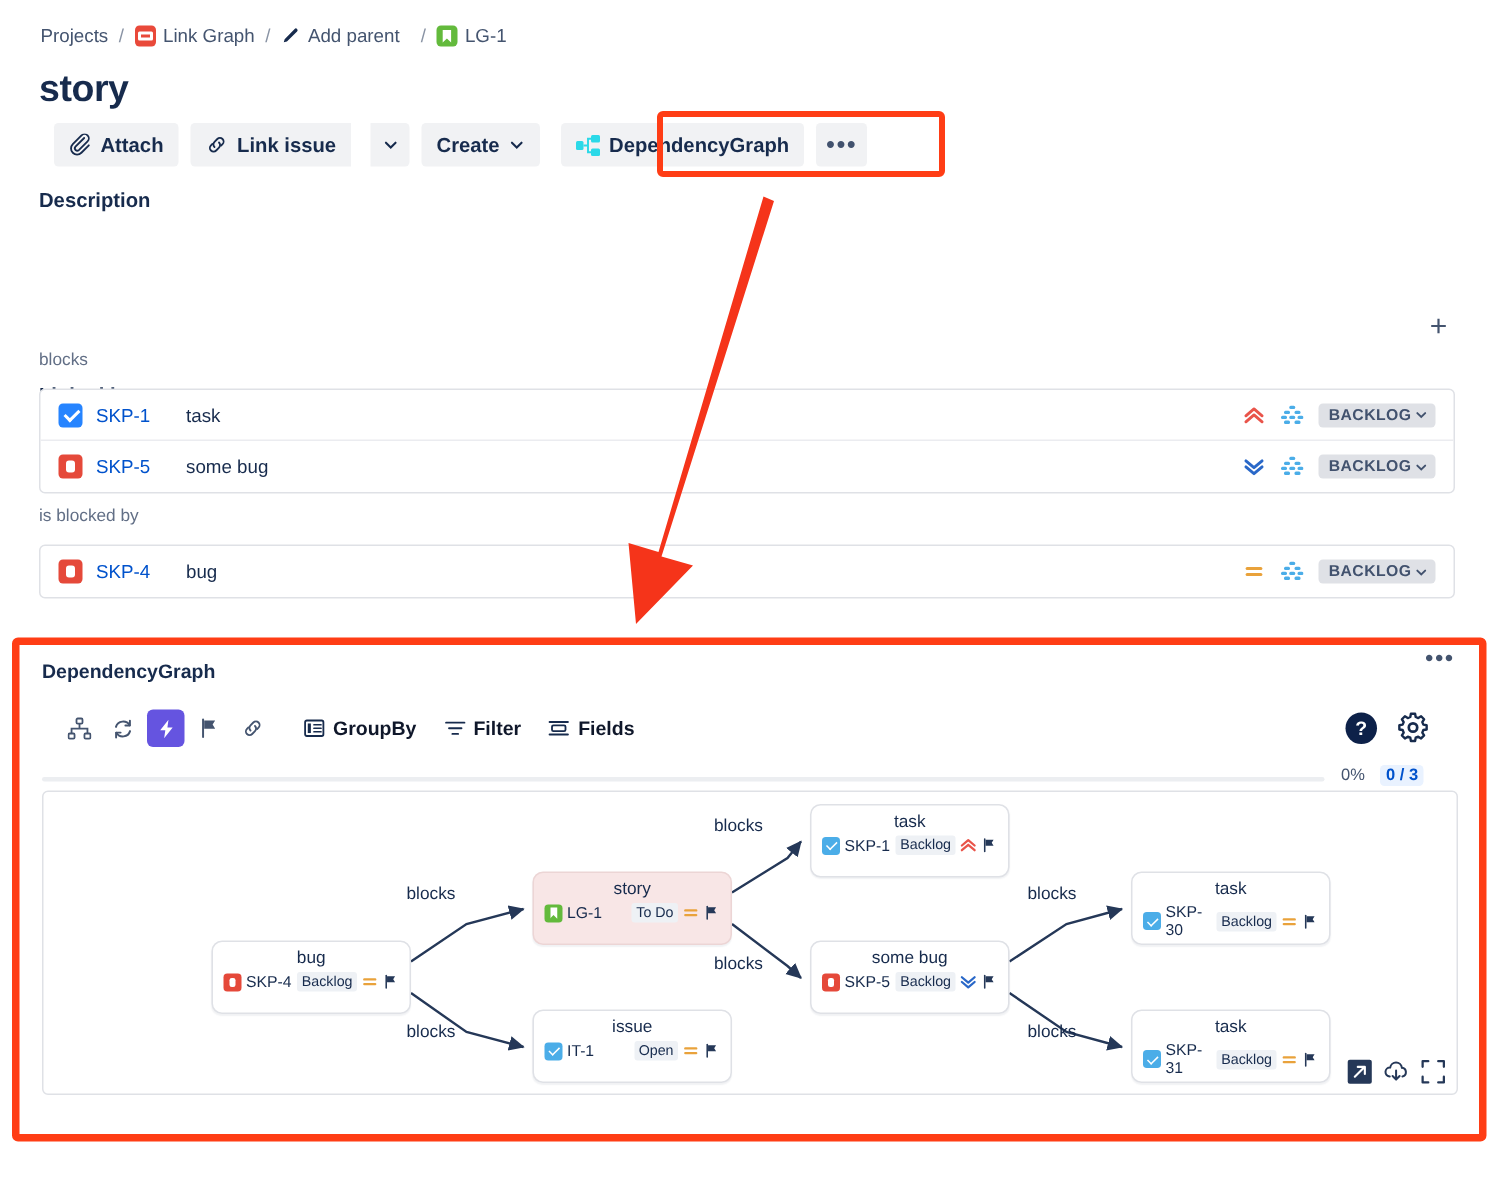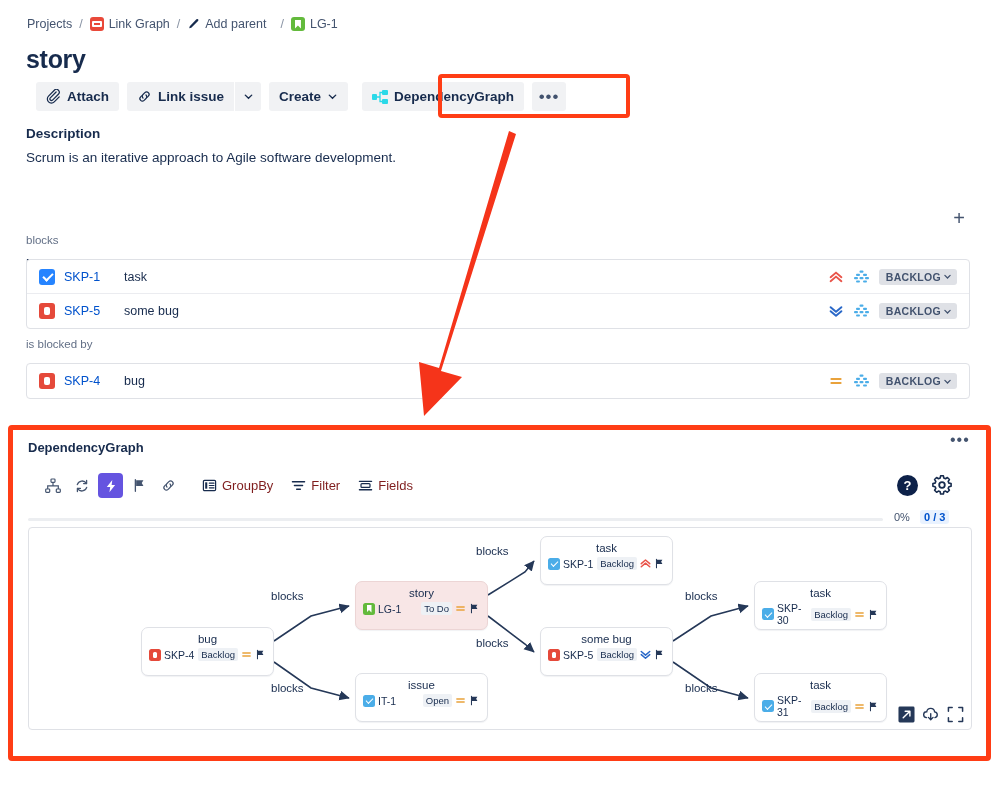--- a/index.html
+++ b/index.html
@@ -28,21 +28,21 @@
      clip-path:polygon(0 0,100% 0,100% 100%,50% 68%,0 100%);}
 
   
   .title{position:absolute;left:26px;top:45px;font-size:25px;font-weight:700;letter-spacing:-.3px;color:#172b4d;}
 
   
   .actions{position:absolute;left:36px;top:82px;display:flex;align-items:center;gap:8px;}
   .btn{display:inline-flex;align-items:center;gap:6px;height:29px;padding:0 10px;border-radius:3px;
        background:#f1f2f4;color:#172b4d;font-size:13.5px;font-weight:600;cursor:pointer;border:none;}
   .btn svg{display:block;}
-  .split{display:inline-flex;align-items:flex-start;gap:1px;}
+  .split{display:inline-flex;align-items:flex-start;gap:13px;}
   .btn-caret{display:inline-flex;align-items:center;justify-content:center;width:26px;height:29px;border-radius:3px;background:#f1f2f4;cursor:pointer;}
   .hlbox{position:absolute;left:438px;top:74px;width:192px;height:44px;border:4px solid #ff3d15;border-radius:4px;box-sizing:border-box;pointer-events:none;}
   .btn-dots{display:inline-flex;align-items:center;justify-content:center;width:34px;height:29px;border-radius:3px;background:#f1f2f4;cursor:pointer;color:#42526e;font-size:17px;letter-spacing:1px;line-height:0;}
   .ic-depgraph{width:16px;height:14px;position:relative;display:inline-block;}
 
   
   .sec-head{position:absolute;font-size:13.5px;font-weight:700;color:#172b4d;}
   .desc-head{left:26px;top:126px;}
   .desc-text{position:absolute;left:26px;top:150px;font-size:13.5px;color:#172b4d;}
 
@@ -71,21 +71,21 @@
   .panel-hl{position:absolute;left:8px;top:425px;width:983px;height:336px;border:5px solid #ff3d15;border-radius:4px;box-sizing:border-box;}
   .panel{position:absolute;left:13px;top:430px;width:973px;height:326px;background:#fff;box-sizing:border-box;}
   .panel-title{position:absolute;left:28px;top:440px;font-size:13px;font-weight:700;color:#172b4d;}
   .panel-dots{position:absolute;left:950px;top:440px;color:#44546f;font-size:16px;line-height:0;cursor:pointer;letter-spacing:1px;}
 
   
   .gtoolbar{position:absolute;left:40px;top:473px;display:flex;align-items:center;gap:4px;}
   .gt-btn{width:25px;height:25px;display:inline-flex;align-items:center;justify-content:center;border-radius:4px;cursor:pointer;color:#44546f;}
   .gt-btn.active{background:#6554e0;color:#fff;}
   .gt-lbl{display:inline-flex;align-items:center;gap:5px;height:25px;padding:0 7px;border-radius:4px;cursor:pointer;
-     font-size:13px;font-weight:400;color:#7f1d1d;}
+     font-size:13px;font-weight:700;color:#0f172a;}
   .gt-gap{width:6px;}
 
   .searchbox{position:absolute;left:723px;top:473px;width:166px;height:25px;border:1px solid #dfe1e6;border-radius:3px;
      background:#fafbfc;display:flex;align-items:center;gap:7px;padding:0 8px;box-sizing:border-box;cursor:text;}
   .searchbox input{border:none;outline:none;background:transparent;font-size:12.5px;color:#172b4d;width:122px;
      font-family:"Liberation Sans",sans-serif;}
   .searchbox input::placeholder{color:#6b778c;}
   .help-icon{position:absolute;left:897px;top:475px;width:21px;height:21px;border-radius:50%;background:#0d2149;color:#fff;
      display:flex;align-items:center;justify-content:center;font-size:13px;font-weight:700;cursor:pointer;}
   .gear-icon{position:absolute;left:931px;top:474px;width:22px;height:22px;cursor:pointer;color:#172b4d;}
@@ -196,21 +196,20 @@
           <path d="M5 7h3v-4.5h2M8 7v4.5h2" stroke="#2bd9e8" stroke-width="1.3" fill="none"></path>
         </svg>
       </span>
       <span>DependencyGraph</span>
     </div>
     <div class="btn-dots">•••</div>
   </div>
   <div class="hlbox"></div>
 
   <div class="sec-head desc-head">Description</div>
-  <div class="desc-text">Scrum is an iterative approach to Agile software development.</div>
 
   <div class="sec-head li-head">Linked issues</div>
   <div class="li-plus">+</div>
 
   <div class="li-grouplabel" style="top:234px;">blocks</div>
   <div class="li-table" style="top:259px;">
     <div class="li-row">
       <span class="li-type t-task"></span>
       <span class="li-key">SKP-1</span>
       <span class="li-sum">task</span>

